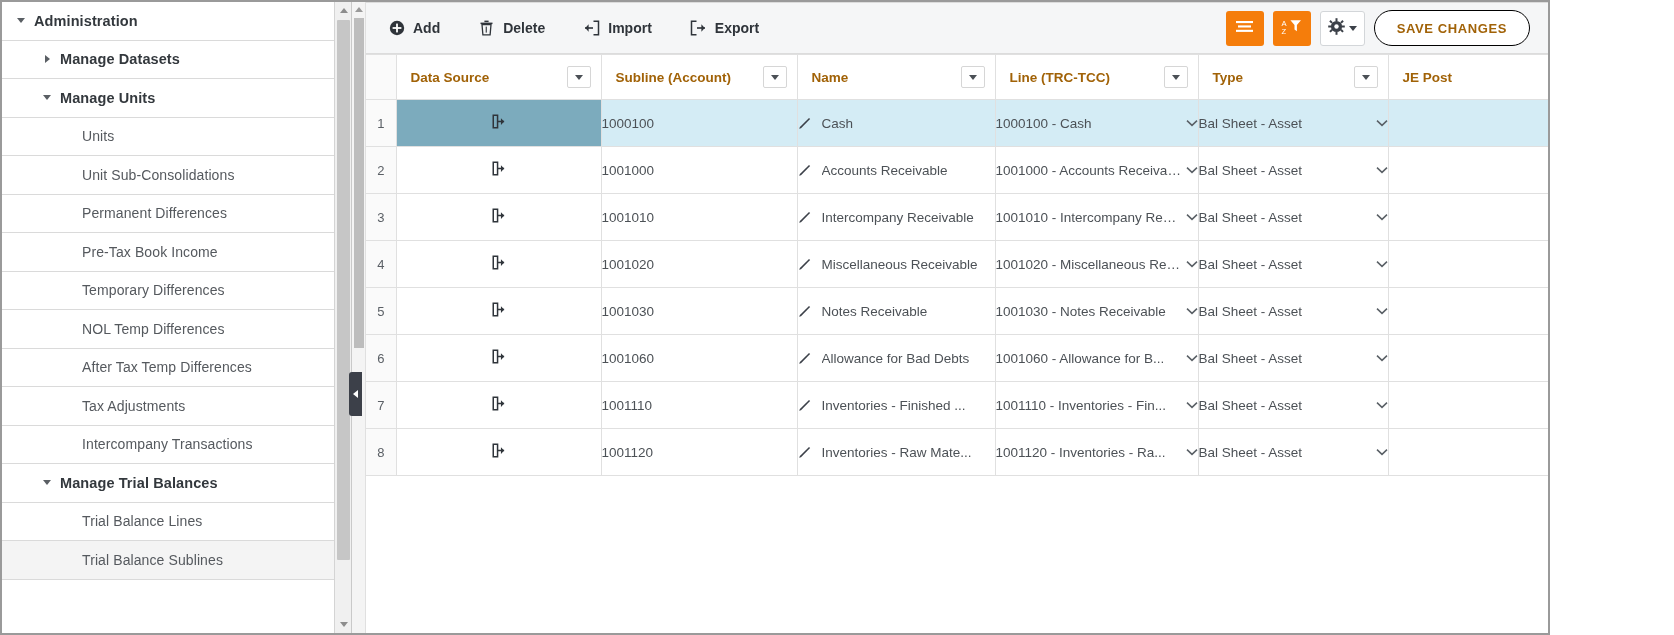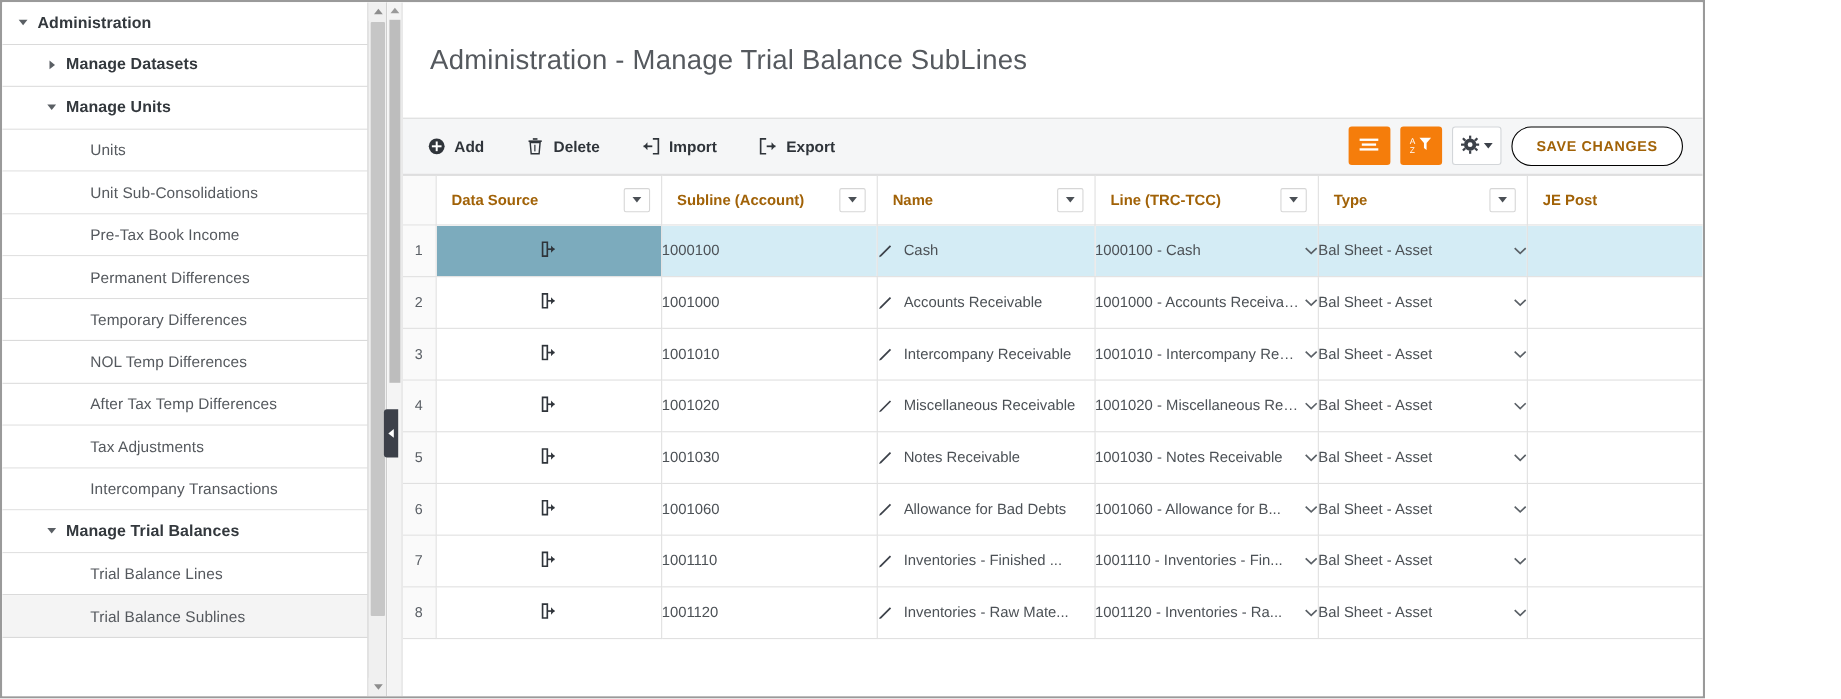--- a/index.html
+++ b/index.html
@@ -420,24 +420,24 @@
           <span class="caret caret-down"></span>
           <span class="nav-label">Manage Units</span>
         </div>
         <div class="nav-item level2">
           <span class="nav-label">Units</span>
         </div>
         <div class="nav-item level2">
           <span class="nav-label">Unit Sub-Consolidations</span>
         </div>
         <div class="nav-item level2">
+          <span class="nav-label">Permanent Differences</span>
+        </div>
+        <div class="nav-item level2">
           <span class="nav-label">Pre-Tax Book Income</span>
-        </div>
-        <div class="nav-item level2">
-          <span class="nav-label">Permanent Differences</span>
         </div>
         <div class="nav-item level2">
           <span class="nav-label">Temporary Differences</span>
         </div>
         <div class="nav-item level2">
           <span class="nav-label">NOL Temp Differences</span>
         </div>
         <div class="nav-item level2">
           <span class="nav-label">After Tax Temp Differences</span>
         </div>
@@ -470,21 +470,20 @@
 
   <section class="main">
 
     <div class="main-scrollbar">
       <div class="main-sb-arrow"></div>
       <div class="main-sb-thumb"></div>
     </div>
 
     <div class="main-inner">
 
-      <h1 class="page-title">Administration - Manage Trial Balance SubLines</h1>
 
       <div class="toolbar">
 
         <button class="tb-btn">
           <span class="tb-icon">
             <svg width="16" height="16" viewBox="0 0 16 16">
               <circle cx="8" cy="8" r="7.2" fill="#2f343a"></circle>
               <rect x="7.1" y="3.6" width="1.8" height="8.8" fill="#ffffff"></rect>
               <rect x="3.6" y="7.1" width="8.8" height="1.8" fill="#ffffff"></rect>
             </svg>

